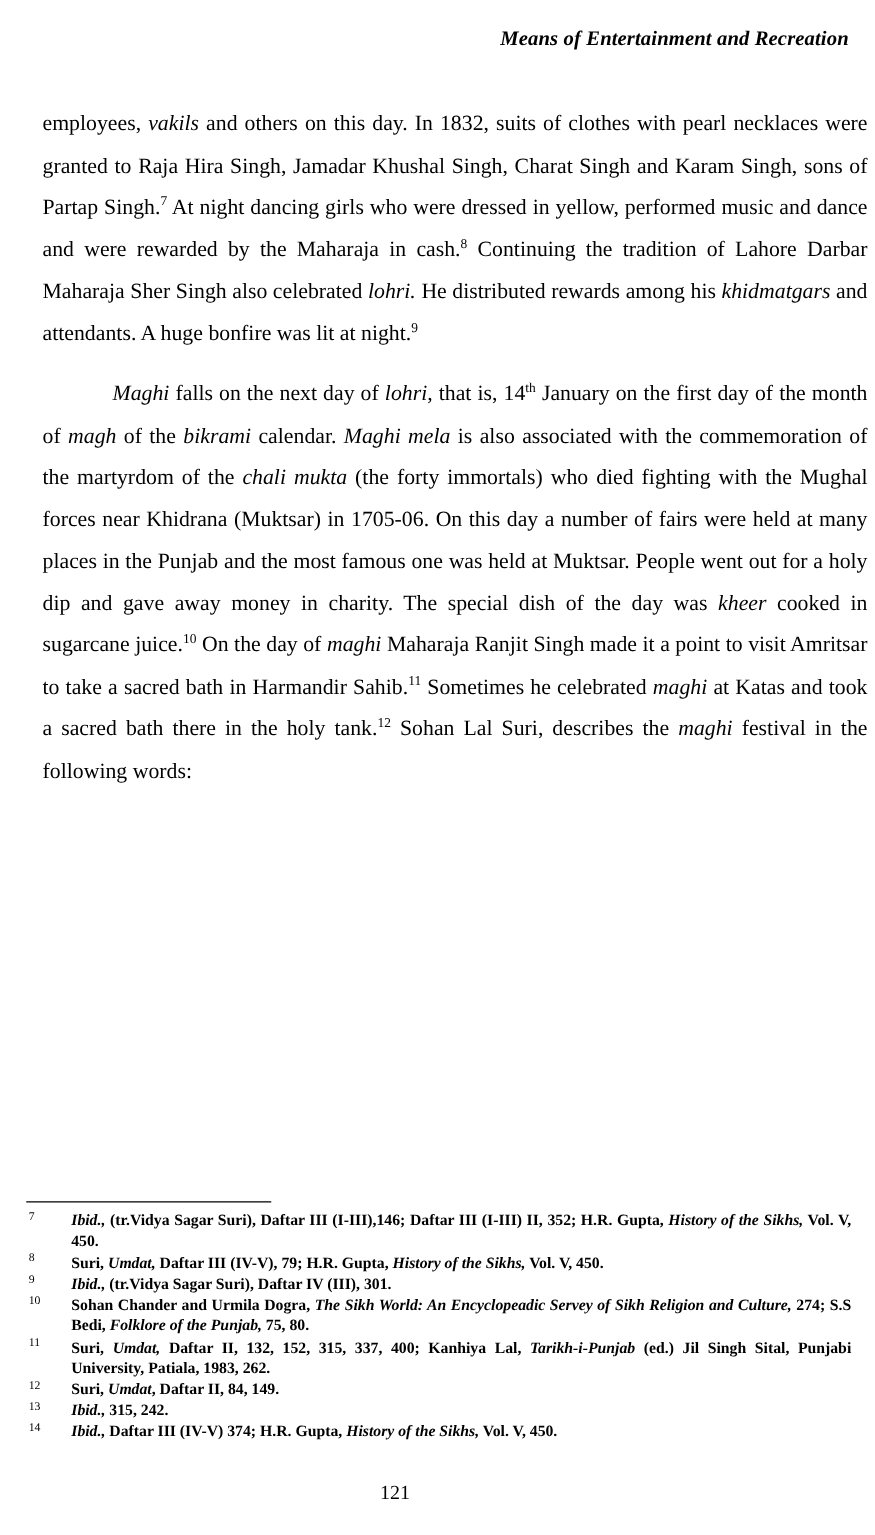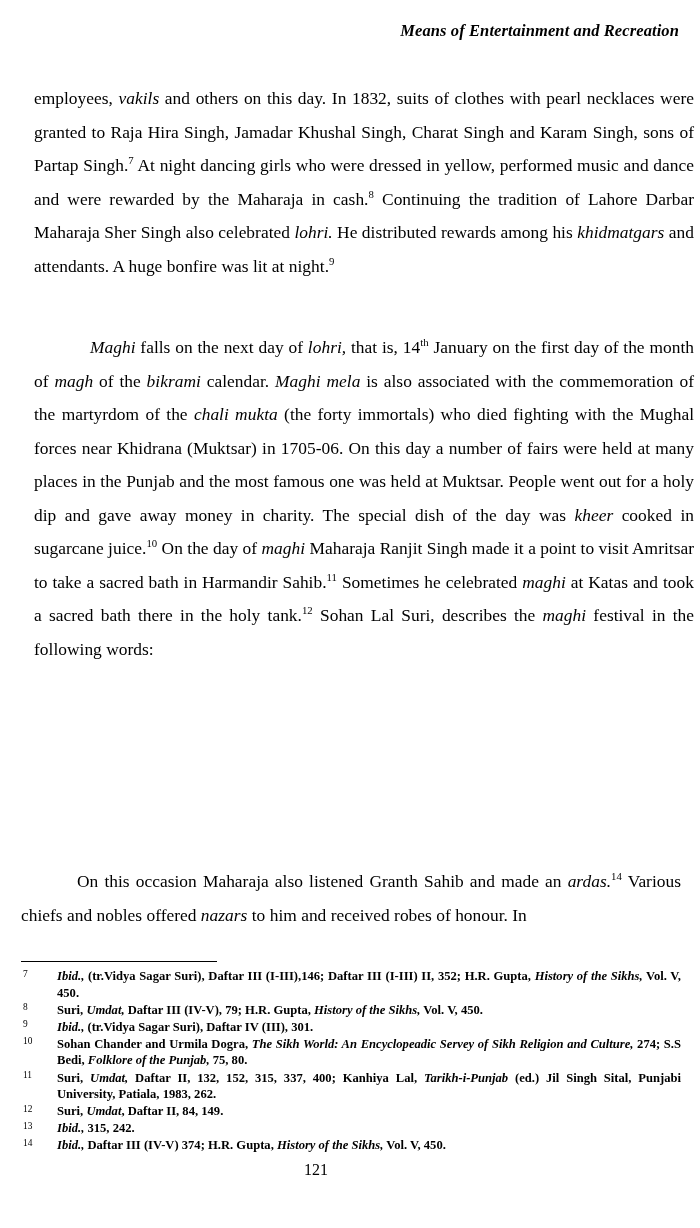--- a/index.html
+++ b/index.html
@@ -45,21 +45,21 @@
 
   p.para {
     margin: 0;
     font-size: 17.4px;
     line-height: 33.5px;
     text-align: justify;
     text-justify: inter-word;
     letter-spacing: 0.02px;
   }
   p.para.indent { text-indent: 56px; }
-  p.gap-before { margin-top: 48px; }
+  p.gap-before { margin-top: 15px; }
 
   .it { font-style: italic; }
 
   sup {
     font-size: 0.62em;
     vertical-align: super;
     line-height: 0;
   }
 
   
@@ -119,44 +119,41 @@
     top: -2.5px;
     width: 24px;
     font-size: 9.4px;
     text-align: left;
   }
   .fn .fn-text { display: block; font-weight: bold; }
 
   
   .page-number {
     position: absolute;
-    top: 1161px;
+    top: 1186px;
     left: 0;
     width: 632px;
     text-align: center;
     font-size: 16px;
   }
 </style>
 </head>
 <body>
 
 <div class="page">
 
   <div class="running-head">Means of Entertainment and Recreation</div>
 
   <div class="body-block">
     <p class="para"><span>employees, </span><span class="it">vakils</span><span> and others on this day. In 1832, suits of clothes with pearl necklaces were granted to Raja Hira Singh, Jamadar Khushal Singh, Charat Singh and Karam Singh, sons of Partap Singh.</span><sup>7</sup><span> At night dancing girls who were dressed in yellow, performed music and dance and were rewarded by the Maharaja in cash.</span><sup>8</sup><span> Continuing the tradition of Lahore Darbar Maharaja Sher Singh also celebrated </span><span class="it">lohri.</span><span> He distributed rewards among his </span><span class="it">khidmatgars</span><span> and attendants. A huge bonfire was lit at night.</span><sup>9</sup></p>
 
     <p class="para indent gap-before"><span class="it">Maghi</span><span> falls on the next day of </span><span class="it">lohri,</span><span> that is, 14</span><sup>th</sup><span> January on the first day of the month of </span><span class="it">magh</span><span> of the </span><span class="it">bikrami</span><span> calendar. </span><span class="it">Maghi mela</span><span> is also associated with the commemoration of the martyrdom of the </span><span class="it">chali mukta</span><span> (the forty immortals) who died fighting with the Mughal forces near Khidrana (Muktsar) in 1705-06. On this day a number of fairs were held at many places in the Punjab and the most famous one was held at Muktsar. People went out for a holy dip and gave away money in charity. The special dish of the day was </span><span class="it">kheer</span><span> cooked in sugarcane juice.</span><sup>10</sup><span> On the day of </span><span class="it">maghi</span><span> Maharaja Ranjit Singh made it a point to visit Amritsar to take a sacred bath in Harmandir Sahib.</span><sup>11</sup><span> Sometimes he celebrated </span><span class="it">maghi</span><span> at Katas and took a sacred bath there in the holy tank.</span><sup>12</sup><span> Sohan Lal Suri, describes the </span><span class="it">maghi</span><span> festival in the following words:</span></p>
   </div>
 
 
-  <div class="closing-block">
-    <p class="para indent"><span>On this occasion Maharaja also listened Granth Sahib and made an </span><span class="it">ardas.</span><sup>14</sup><span> Various chiefs and nobles offered </span><span class="it">nazars</span><span> to him and received robes of honour. In</span></p>
-  </div>
 
   <div class="footnote-rule"></div>
 
   <div class="footnotes">
     <div class="fn">
       <span class="fn-num">7</span>
       <span class="fn-text"><span class="it">Ibid.,</span><span> (tr.Vidya Sagar Suri), Daftar III (I-III),146; Daftar III (I-III) II, 352; H.R. Gupta, </span><span class="it">History of the Sikhs,</span><span> Vol. V, 450.</span></span>
     </div>
       <div class="fn">
       <span class="fn-num">8</span>

